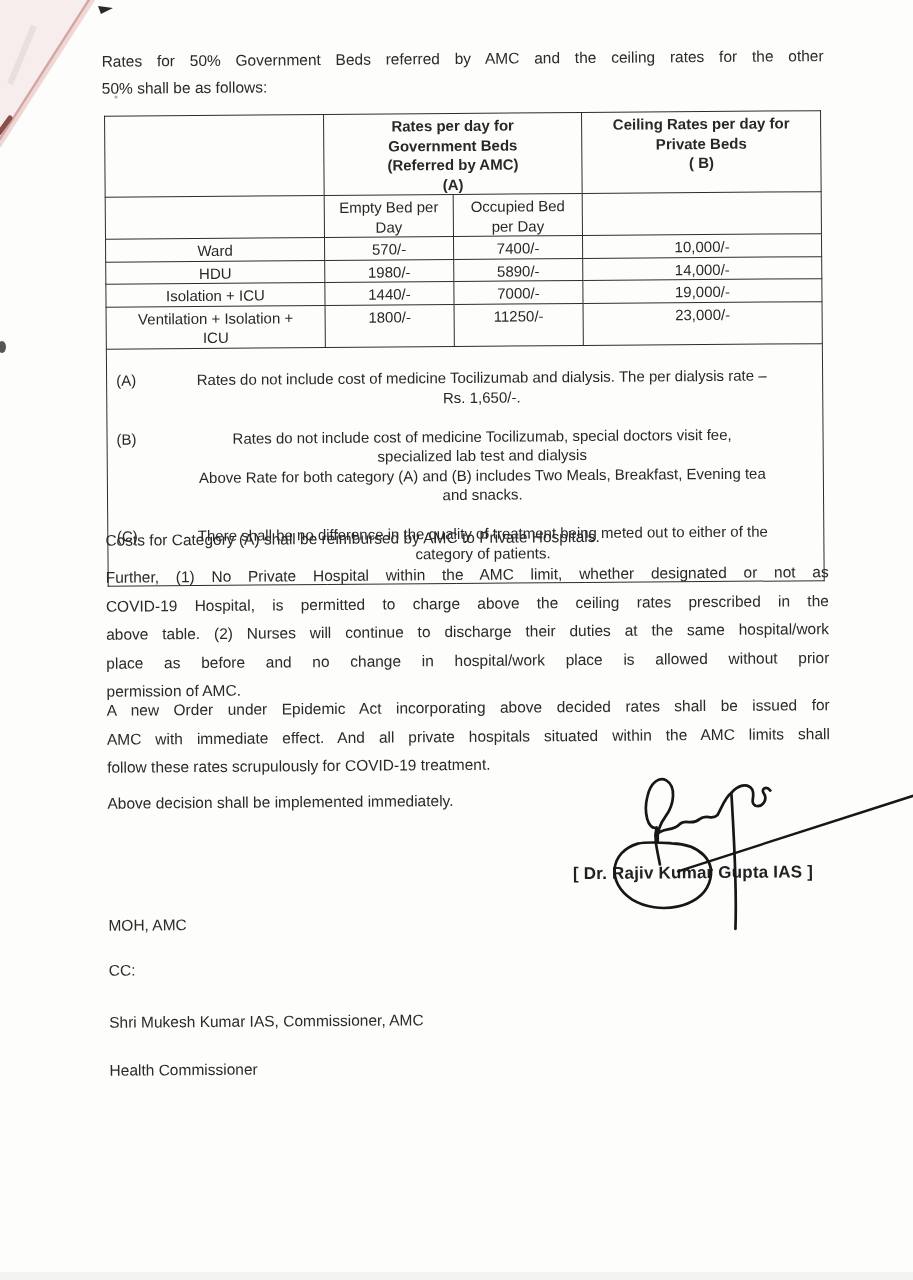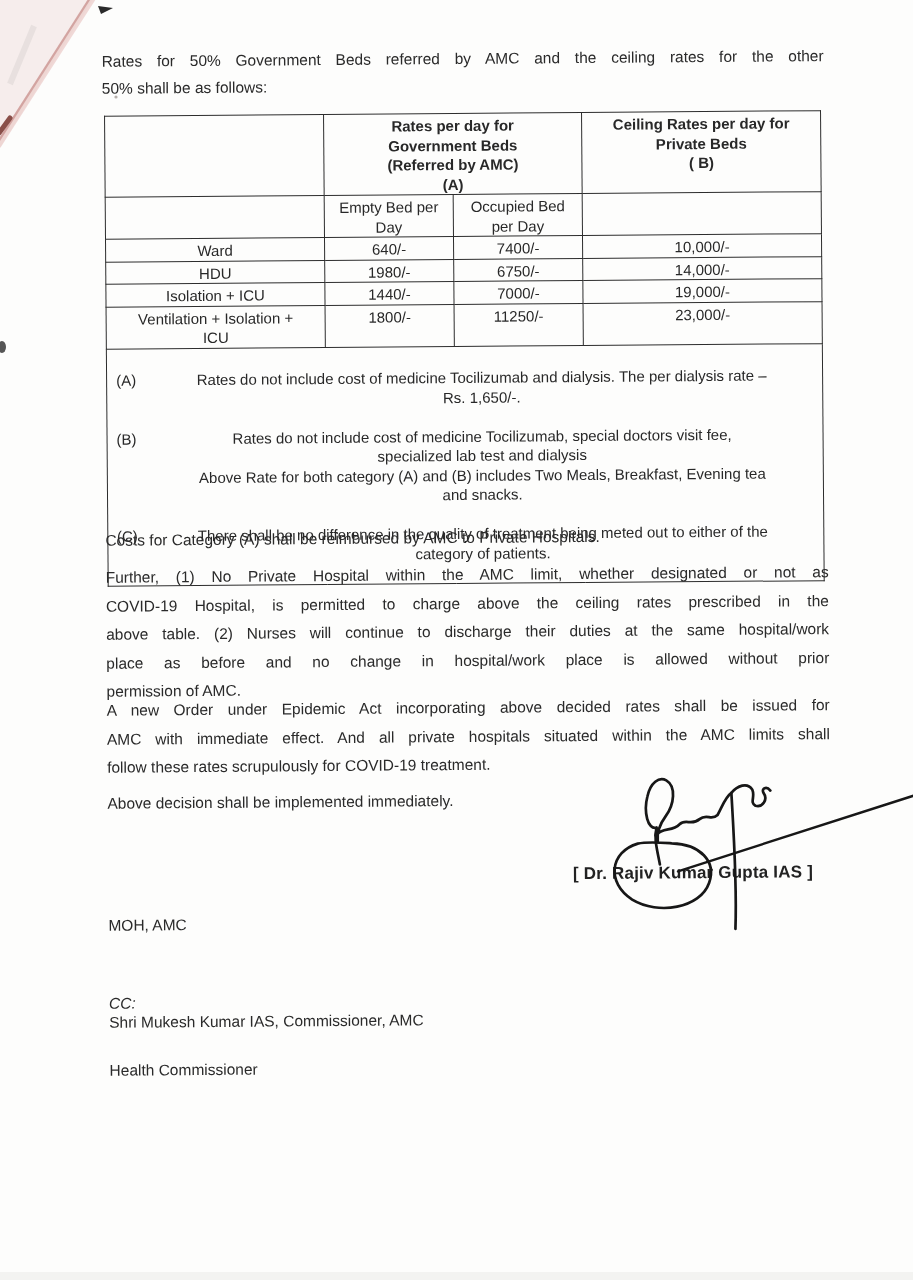--- a/index.html
+++ b/index.html
@@ -49,21 +49,21 @@
   .note{display:flex;}
   .note-key{width:34px;flex:none;}
   .note-text{flex:1;white-space:pre-line;}
 
   #sig-name{
     left:571px;top:865px;font-size:17px;font-weight:bold;
     letter-spacing:0.2px;color:#222;
   }
   #sig-svg{left:558px;top:753px;pointer-events:none;}
   .footer-line{left:106px;font-size:15.5px;color:#2a2a2a;}
-  #f-moh{top:914px;} #f-cc{top:992px;font-style:italic;} #f-comm{top:1011px;} #f-health{top:1059px;}
+  #f-moh{top:914px;} #f-cc{top:959px;} #f-comm{top:1011px;} #f-health{top:1059px;}
   #artifacts{left:0;top:0;pointer-events:none;}
 </style>
 </head>
 <body>
 
 <div class="doc">
 
   <p id="intro" class="abs body-text">
     <span class="just">Rates for 50% Government Beds referred by AMC and the ceiling rates for the other</span>
     <span class="lastline">50% shall be as follows:</span>
@@ -90,28 +90,28 @@
     <tr class="r2">
       <td></td>
       <td class="sub">Empty Bed per
 Day</td>
       <td class="sub">Occupied Bed
 per Day</td>
       <td></td>
     </tr>
     <tr class="r3">
       <td>Ward</td>
-      <td>640/-</td>
+      <td>570/-</td>
       <td>7400/-</td>
       <td>10,000/-</td>
     </tr>
     <tr class="r4">
       <td>HDU</td>
       <td>1980/-</td>
-      <td>6750/-</td>
+      <td>5890/-</td>
       <td>14,000/-</td>
     </tr>
     <tr class="r5">
       <td>Isolation + ICU</td>
       <td>1440/-</td>
       <td>7000/-</td>
       <td>19,000/-</td>
     </tr>
     <tr class="r6">
       <td>Ventilation + Isolation +

